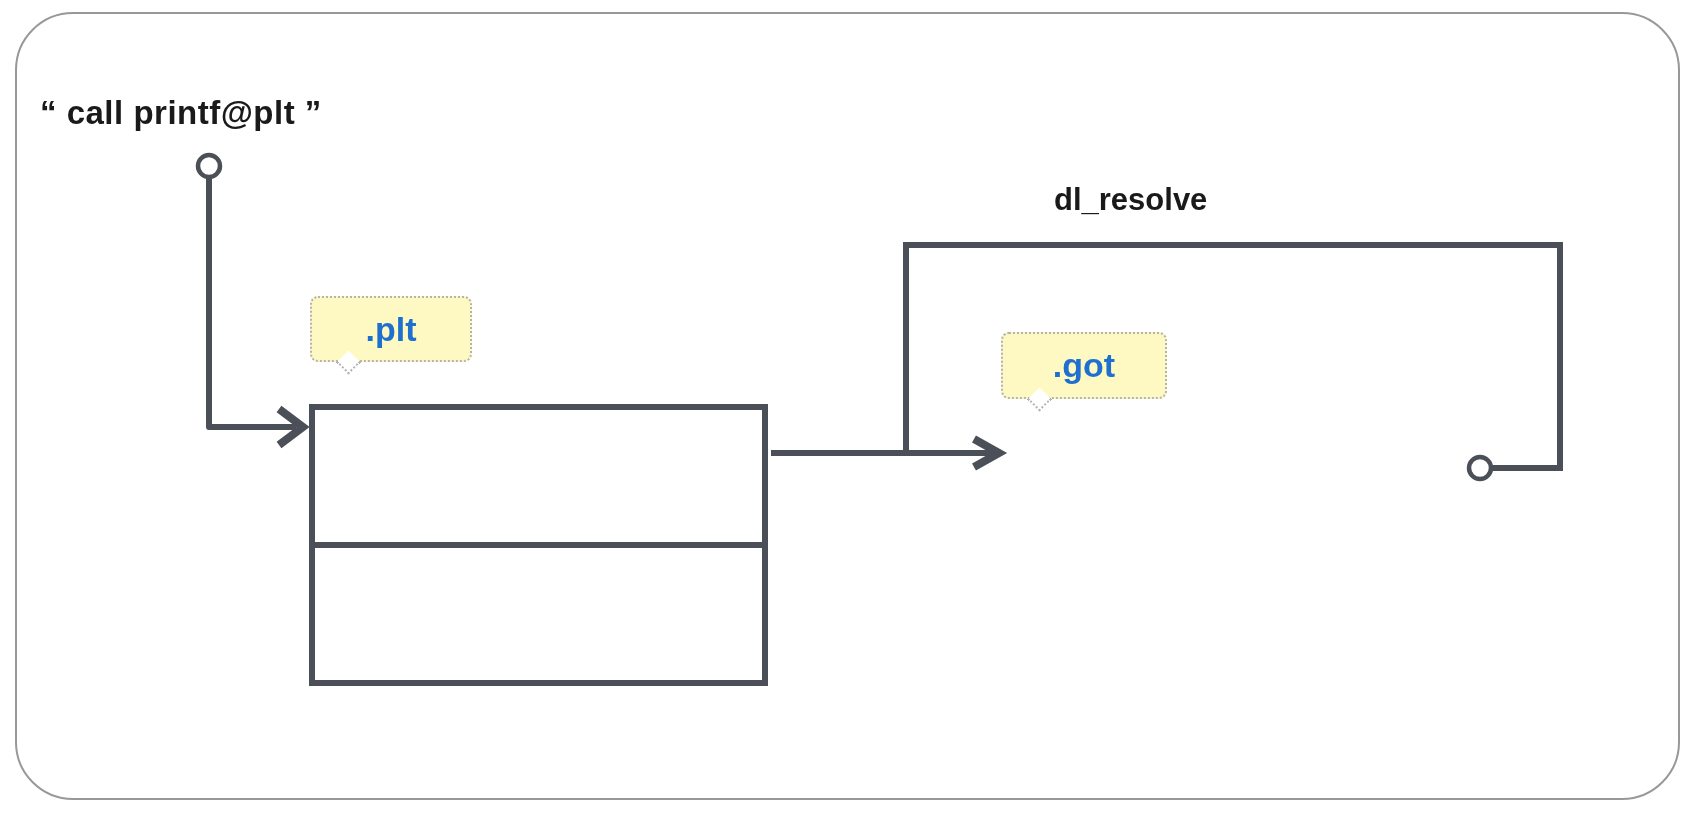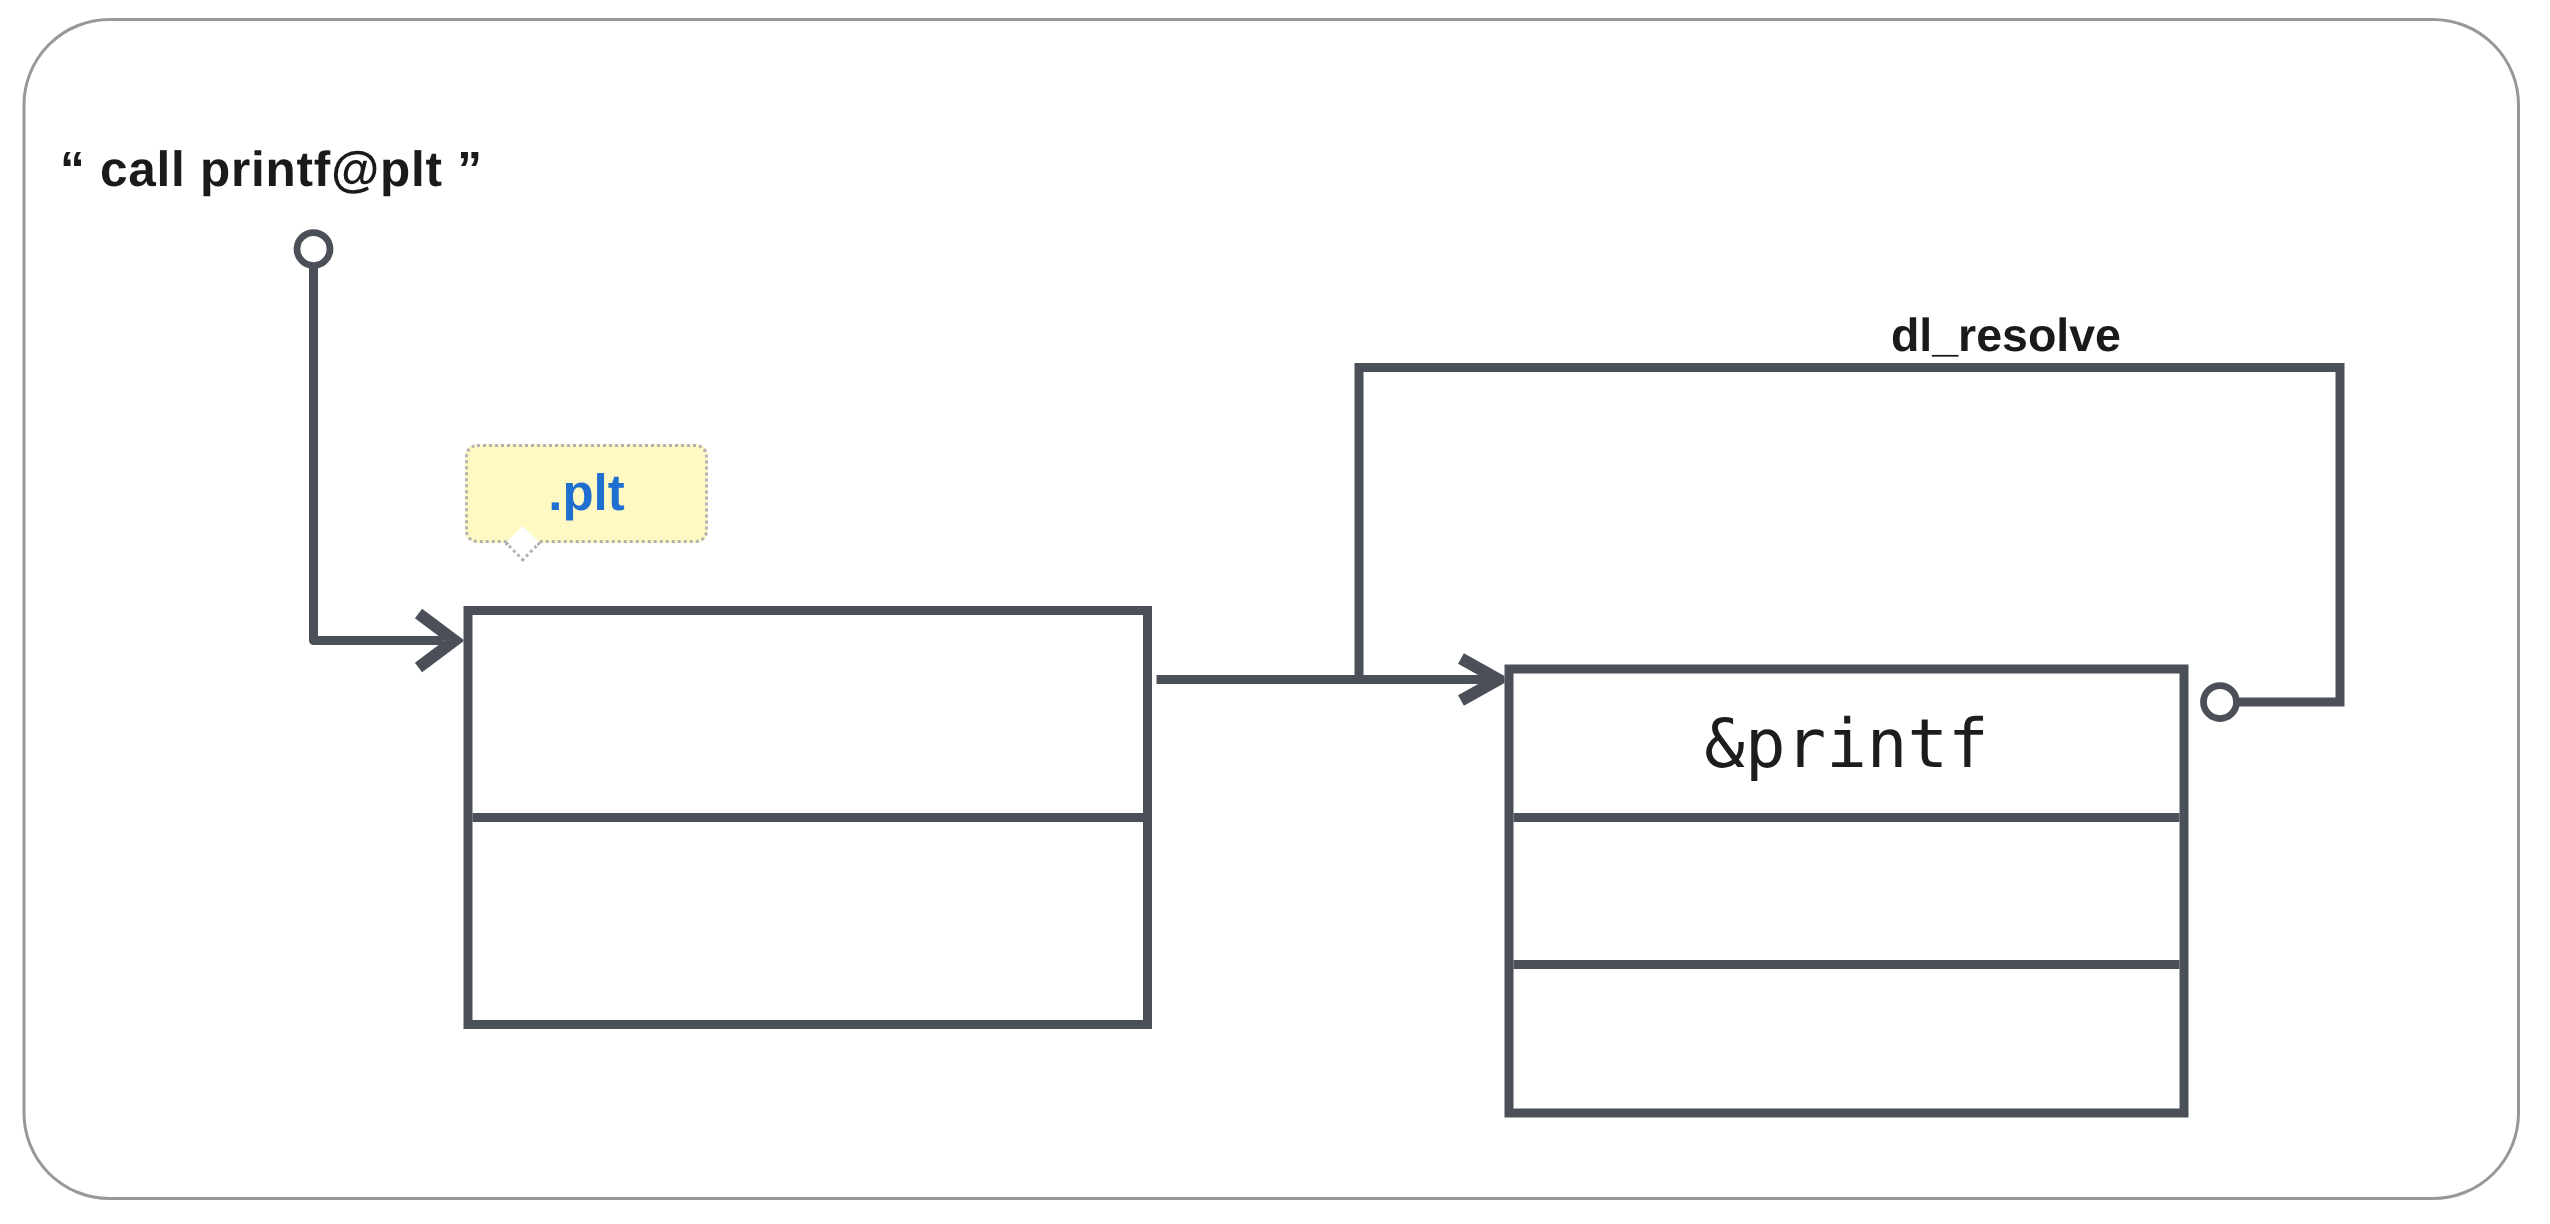--- a/index.html
+++ b/index.html
@@ -31,26 +31,25 @@
     font-size: 33px;
     font-weight: bold;
     color: #1a1a1a;
     letter-spacing: 0.5px;
     white-space: nowrap;
   }
   .dl-resolve-label {
     position: absolute;
     left: 1054px; top: 182px;
     width: 360px;
-    text-align: right;
+    text-align: left;
     font-size: 31px;
     font-weight: bold;
     color: #1a1a1a;
     white-space: nowrap;
-    margin-top: 24px;
   }
   .bubble {
     position: absolute;
     background: #fef9c3;
     border: 2px dotted #b3b3b3;
     border-radius: 8px;
     display: flex;
     align-items: center;
     justify-content: center;
     font-size: 34px;
@@ -113,25 +112,24 @@
 
   <div class="call-label">“ call printf@plt ”</div>
 
   <div class="dl-resolve-label">dl_resolve</div>
 
   <div class="bubble bubble-plt">
     <span>.plt</span>
     <span class="bubble-tail"></span>
   </div>
 
+  <div class="bubble bubble-got">
+    <span>.got</span>
+    <span class="bubble-tail"></span>
+  </div>
 
   <div class="mem-table table-plt">
     <div class="mem-row"></div>
     <div class="mem-row"></div>
   </div>
 
-  <div class="mem-table table-got">
-    <div class="mem-row">&amp;printf</div>
-    <div class="mem-row"></div>
-    <div class="mem-row"></div>
-  </div>
 
 </div>
 
 </body></html>

